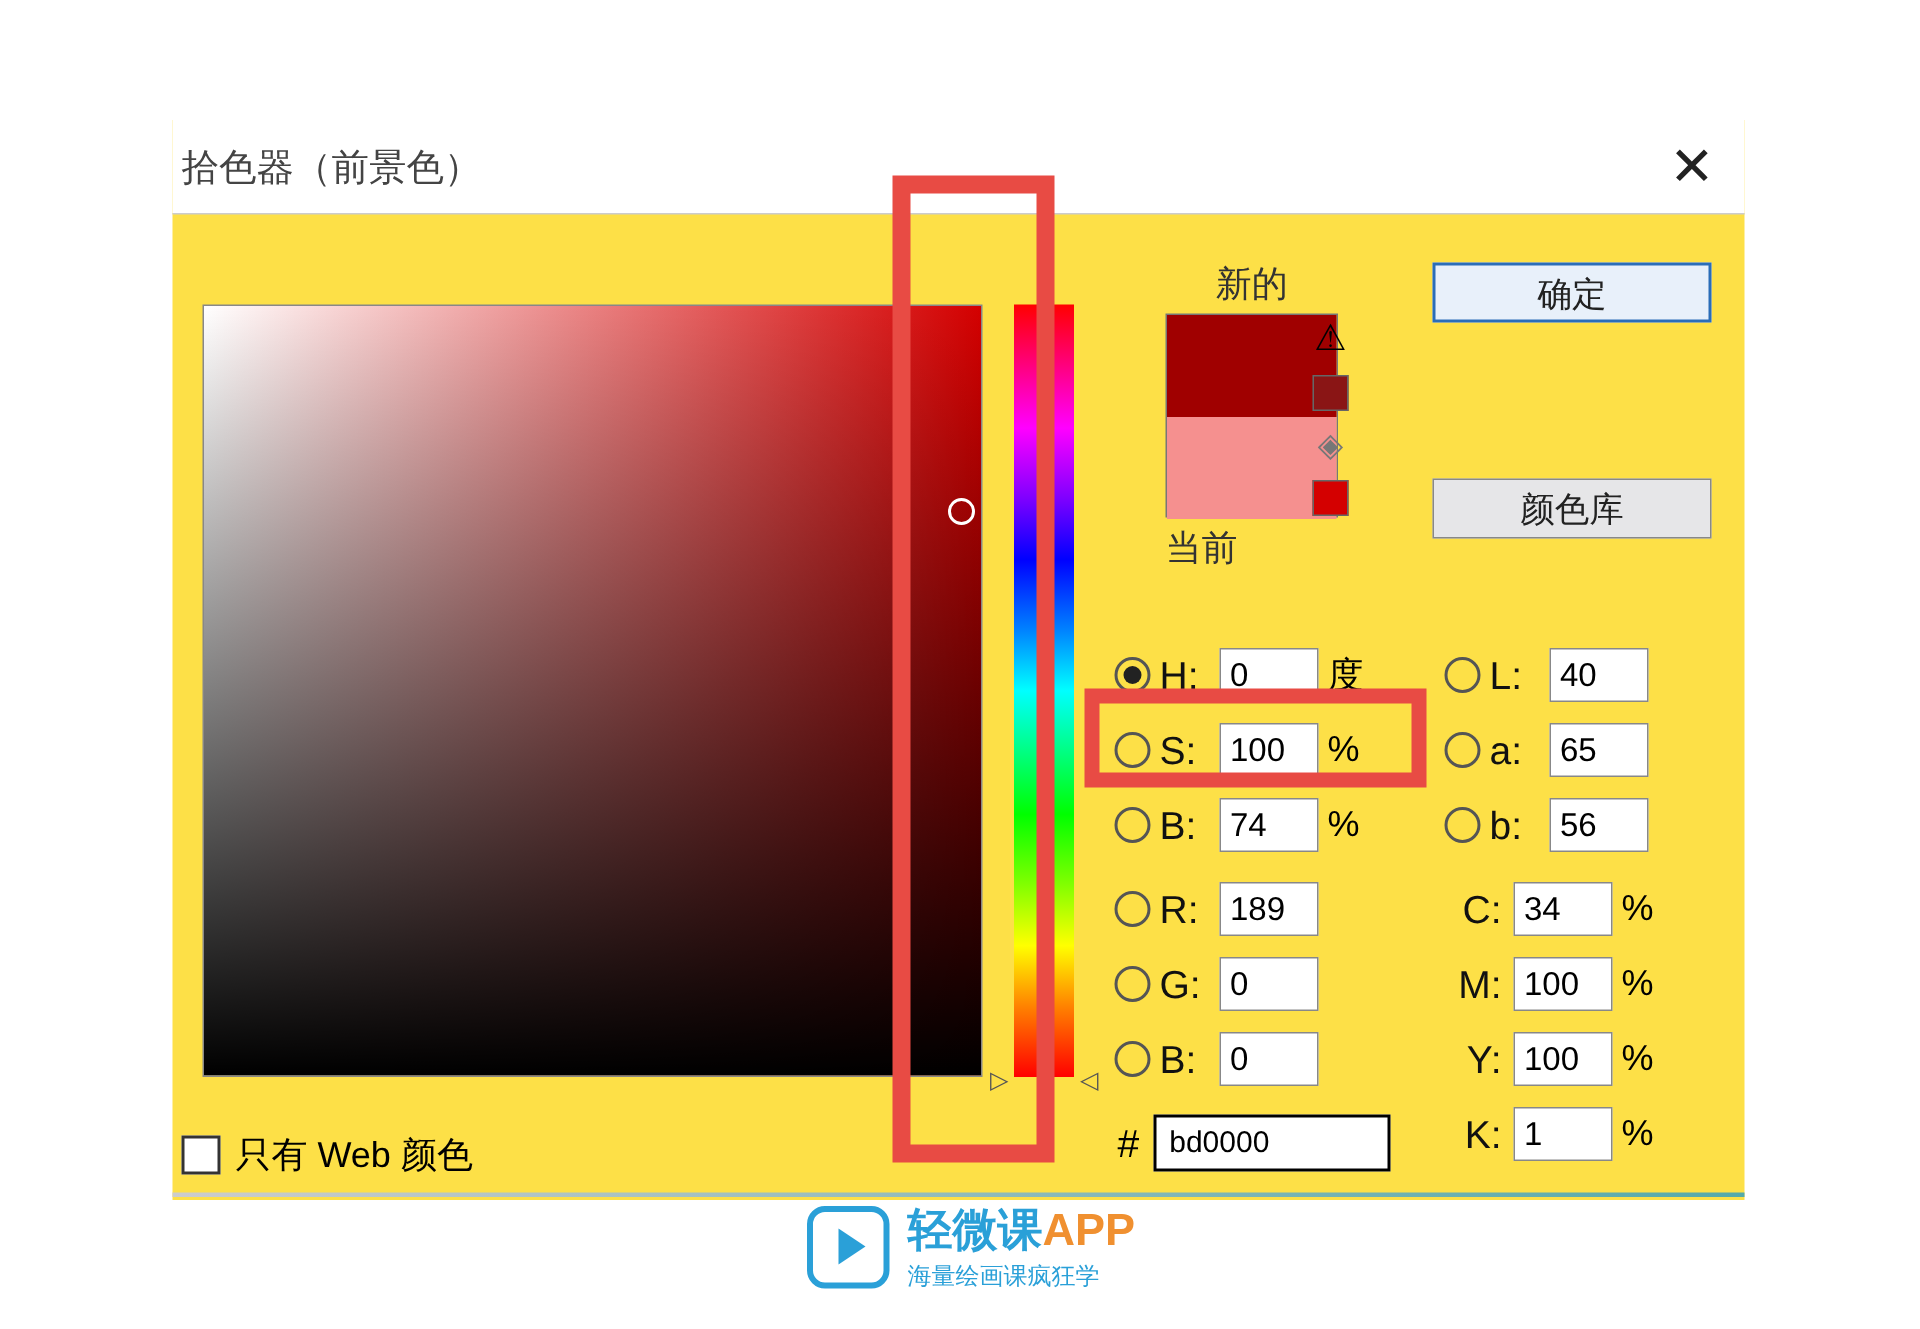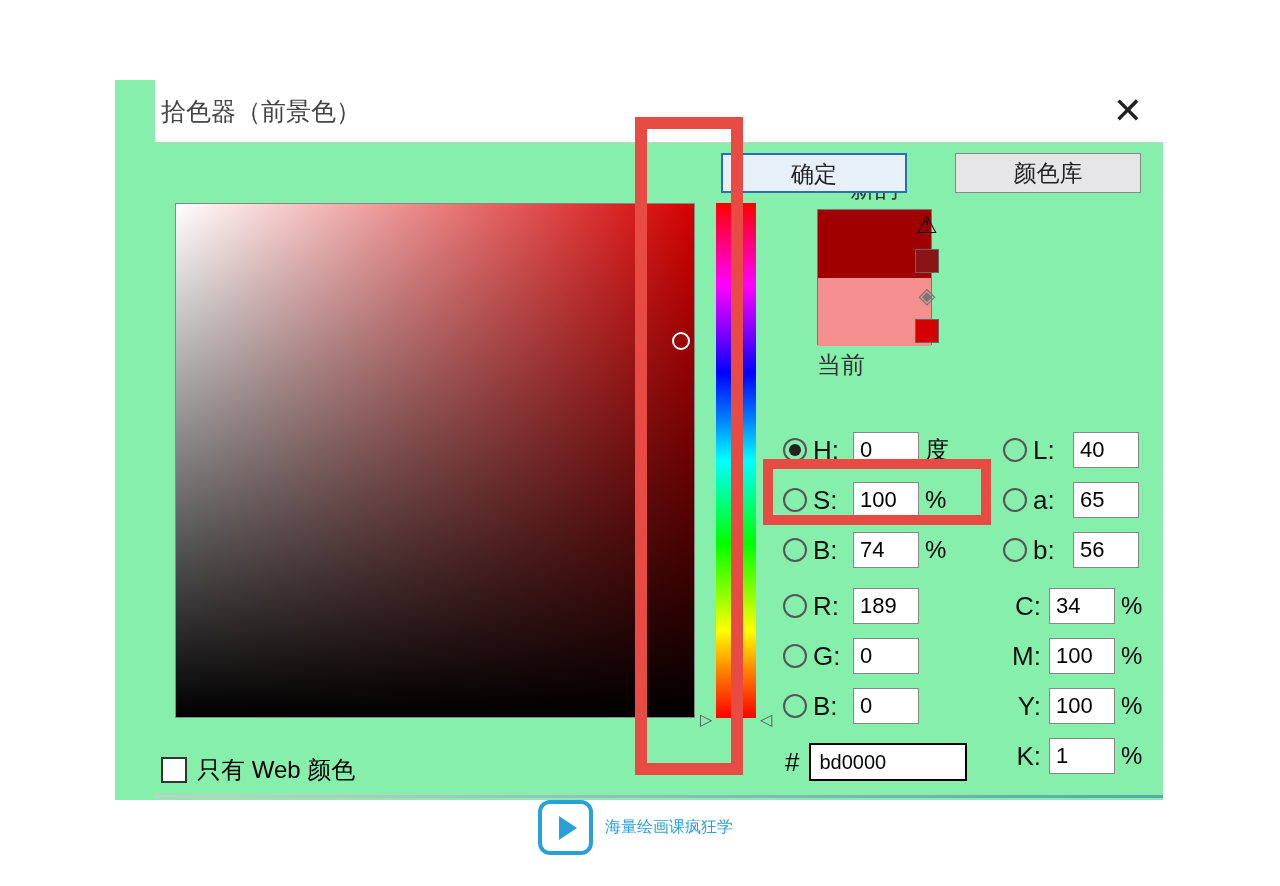--- a/index.html
+++ b/index.html
@@ -1,37 +1,37 @@
 <!DOCTYPE html>
 <html><head>
 <meta charset="utf-8">
 <style>
 * { box-sizing: border-box; margin: 0; padding: 0; }
 body { font-family: "Microsoft YaHei", Arial, sans-serif; background: #fff; width: 1280px; height: 886px; position: relative; overflow: hidden; }
-.dialog { position: absolute; left: 115px; top: 80px; width: 1048px; height: 720px; background: #86efac; padding-left: 40px; }
+.dialog { position: absolute; left: 115px; top: 80px; width: 1048px; height: 720px; background: #fde047; }
 .titlebar { height: 62px; display: flex; align-items: center; justify-content: space-between; padding: 0 20px 0 6px; background: #fff; }
 .title-text { font-size: 25px; color: #444; }
 .close-x { font-size: 36px; color: #222; cursor: pointer; font-weight: 300; }
 .body { position: relative; height: calc(100% - 62px); border-top: 1px solid #ccc; }
 .color-field { position: absolute; left: 20px; top: 60px; width: 520px; height: 515px; border: 1px solid #888; background: linear-gradient(to bottom, rgba(0,0,0,0) 0%, #000 100%), linear-gradient(to right, #fff 0%, #d40000 100%); }
 .field-marker { position: absolute; width: 18px; height: 18px; border: 2px solid #fff; border-radius: 50%; right: 4px; top: 128px; }
 .hue-strip { position: absolute; left: 561px; top: 60px; width: 40px; height: 515px; background: linear-gradient(to bottom, #ff0000 0%, #ff00ff 16%, #8000ff 25%, #0000ff 33%, #0080ff 42%, #00ffff 50%, #00ff80 58%, #00ff00 66%, #80ff00 75%, #ffff00 83%, #ff8000 91%, #ff0000 100%); }
 .hue-arrow-l { position: absolute; left: 545px; top: 567px; font-size: 16px; color: #555; }
 .hue-arrow-r { position: absolute; left: 605px; top: 567px; font-size: 16px; color: #555; }
 .preview { position: absolute; left: 630px; top: 30px; margin-left: 32px; }
 .new-label { text-align: center; font-size: 24px; color: #333; }
 .swatch { width: 115px; height: 136px; border: 1px solid #777; margin: 4px 0; }
 .swatch-top { height: 68px; background: #a00000; }
 .swatch-bot { height: 68px; background: #f5908f; }
 .cur-label { text-align: left; font-size: 24px; color: #333; }
 .warn-icons { position: absolute; left: 760px; top: 68px; display: flex; flex-direction: column; gap: 10px; align-items: center; }
 .warn-tri { font-size: 24px; }
 .tiny-sw { width: 24px; height: 24px; border: 1px solid #666; }
 .cube { font-size: 22px; color: #777; }
-.buttons { position: absolute; right: 22px; top: 10px; display: flex; flex-direction: row; gap: 16px; }
+.buttons { position: absolute; right: 22px; top: 32px; display: flex; flex-direction: column; gap: 16px; }
 .btn { width: 186px; height: 40px; border: 1px solid #888; background: #e6e6e8; font-size: 23px; color: #222; text-align: center; line-height: 38px; cursor: pointer; }
 .btn.primary { border: 2px solid #2a6db8; background: #e8f0fa; }
 .btn-gap { height: 28px; }
 .inputs { position: absolute; left: 628px; top: 282px; width: 410px; }
 .irow { display: flex; align-items: center; height: 50px; }
 .radio { width: 24px; height: 24px; border: 2px solid #555; border-radius: 50%; margin-right: 6px; display: flex; align-items: center; justify-content: center; }
 .radio.sel::after { content: ''; width: 12px; height: 12px; background: #222; border-radius: 50%; }
 .lbl { font-size: 26px; width: 40px; color: #111; }
 .lbl2 { font-size: 26px; width: 38px; color: #111; text-align: right; margin-right: 8px; }
 .tin { width: 66px; height: 36px; border: 1px solid #888; background: #fff; font-size: 22px; padding: 0 6px; text-align: left; }
@@ -198,15 +198,16 @@
     <div class="highlight-s"></div>
     <div class="divider"></div>
   </div>
 </div>
 
 <div class="watermark">
   <div class="wm-icon">
       <div class="wm-play"></div>
     </div>
   <div>
+    <div class="wm-text1"><span>轻微课</span><span class="app">APP</span></div>
     <div class="wm-text2">海量绘画课疯狂学</div>
   </div>
 </div>
 
 </body></html>

